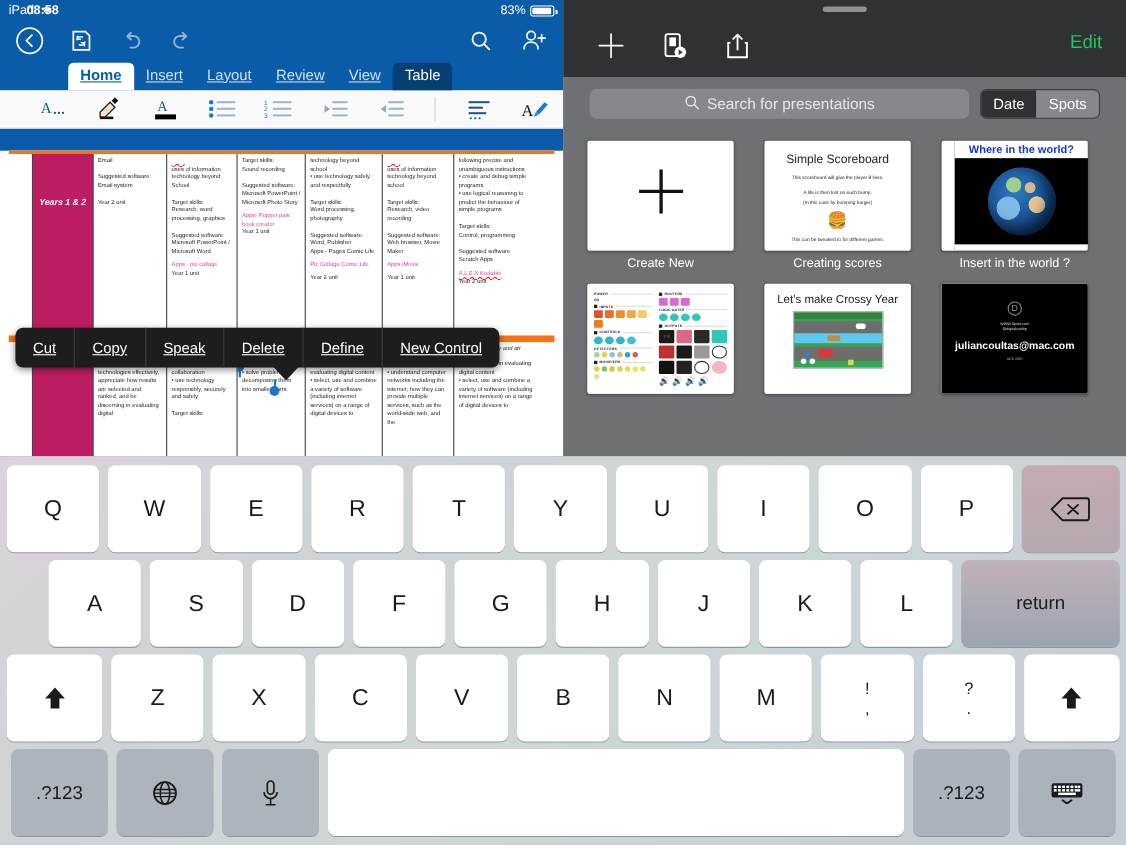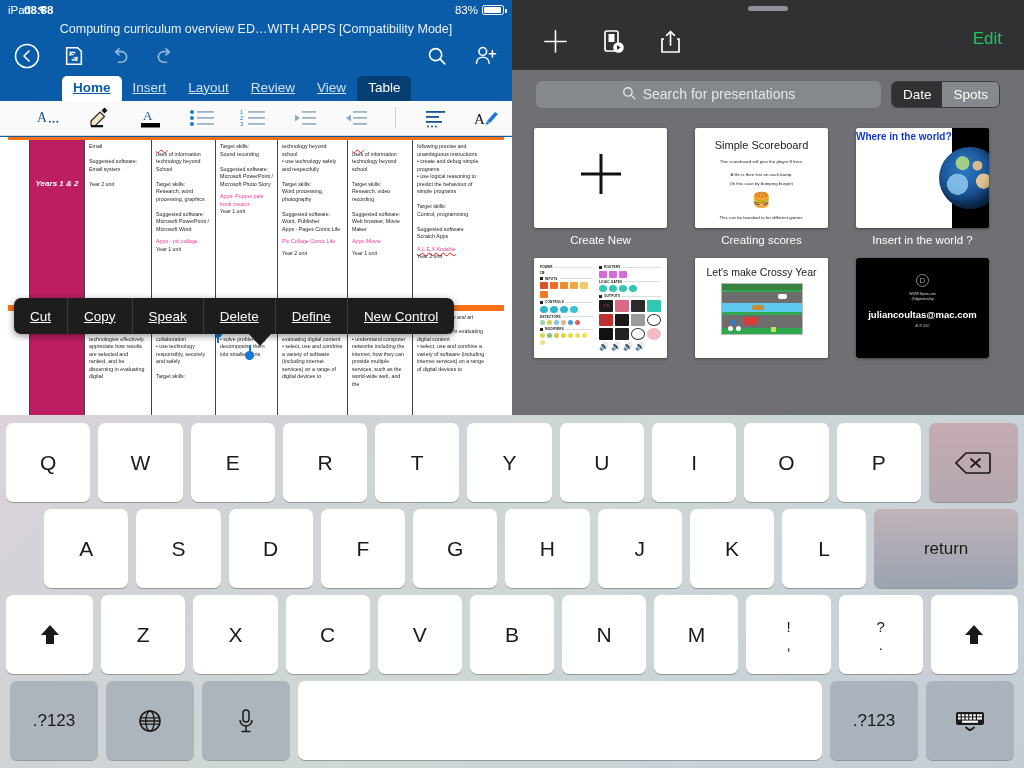--- a/index.html
+++ b/index.html
@@ -129,21 +129,21 @@
   .kn-label { text-align:center; color:#fff; font-size:11.5px; margin-top:6px; }
   .plusbig { font-size:48px; color:#111; font-weight:300; line-height:1; }
 
   
   .sb-thumb { padding:7px 8px; font-size:4.4px; color:#222; text-align:center; width:100%; height:100%;}
   .sb-thumb h4 { font-size:11px; font-weight:normal; margin:4px 0 8px; }
   .sb-thumb p { margin:3px 0; line-height:1.35; }
   .burger { font-size:15px; margin:4px 0 6px; }
 
   
-  .w-thumb { width:100%;height:100%; background:#000; display:flex; flex-direction:row;}
+  .w-thumb { width:100%;height:100%; background:#000; display:flex; flex-direction:column;margin-left:12px;}
   .w-title { background:#fff; color:#1437d4; font-weight:bold; font-size:10px; text-align:center; padding:3px 0 2px; }
   .w-globe-wrap { flex:1; position:relative; background:#000; }
   .w-globe {
     position:absolute; left:50%; top:50%; transform:translate(-50%,-50%);
     width:62px;height:62px;border-radius:50%;
     background:
       radial-gradient(circle at 62% 30%, #d9b98a 0 8%, transparent 9%),
       radial-gradient(circle at 72% 55%, #e3c694 0 13%, transparent 14%),
       radial-gradient(circle at 38% 26%, #9fd08a 0 11%, transparent 12%),
       radial-gradient(circle at 30% 60%, #7fb9e8 0 18%, transparent 19%),
@@ -227,21 +227,20 @@
     </div>
     <div class="sb-time">08:58</div>
     <div class="sb-right">
       <span>83%</span>
       <span class="batt">
           <i></i>
         </span>
     </div>
   </div>
 
-  <div class="doctitle">Computing curriculum overview ED…WITH APPS [Compatibility Mode]</div>
 
   <div class="toolbar">
     <div class="tb-left">
       <span class="tb-icon">
         <svg width="26" height="26" viewBox="0 0 26 26">
             <circle cx="13" cy="13" r="11.5" fill="none" stroke="#fff" stroke-width="1.6"></circle>
             <path d="M15 8l-5 5 5 5" fill="none" stroke="#fff" stroke-width="1.6" stroke-linecap="round" stroke-linejoin="round"></path>
           </svg>
       </span>
       <span class="tb-icon">

